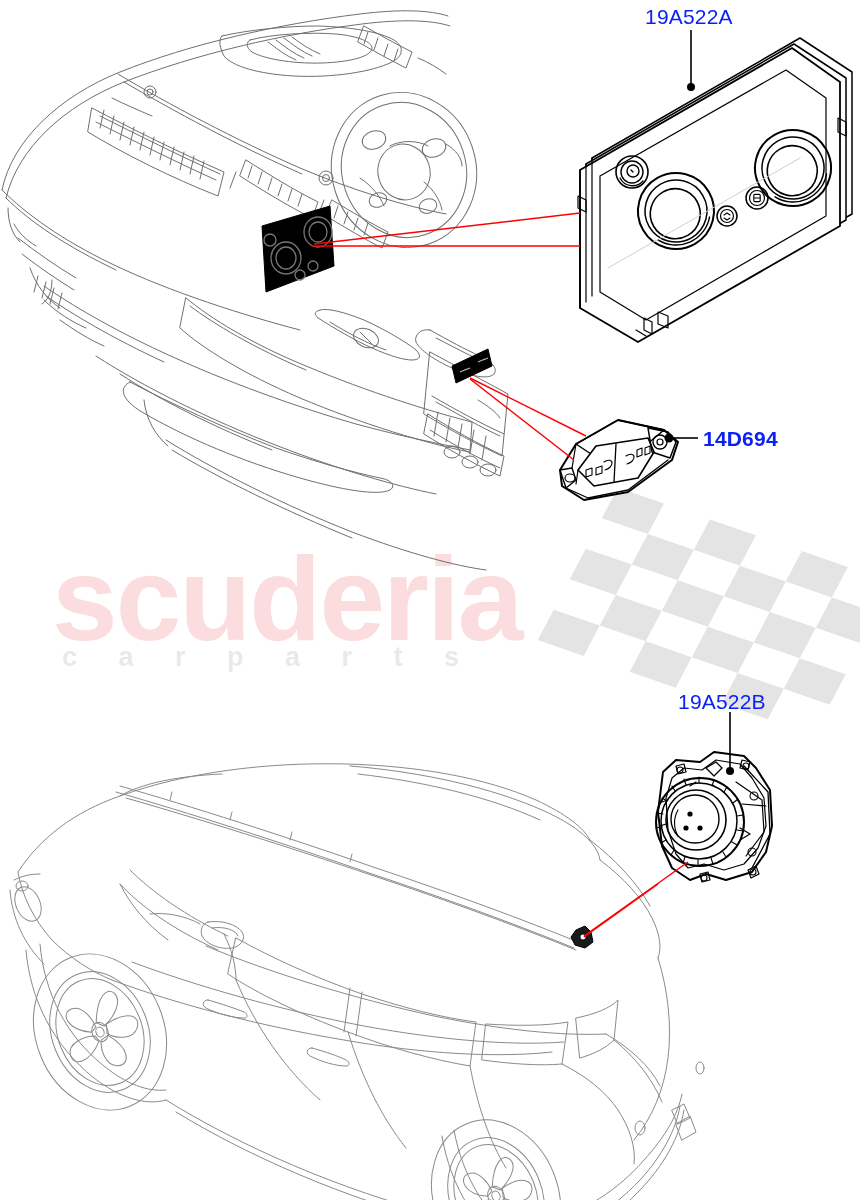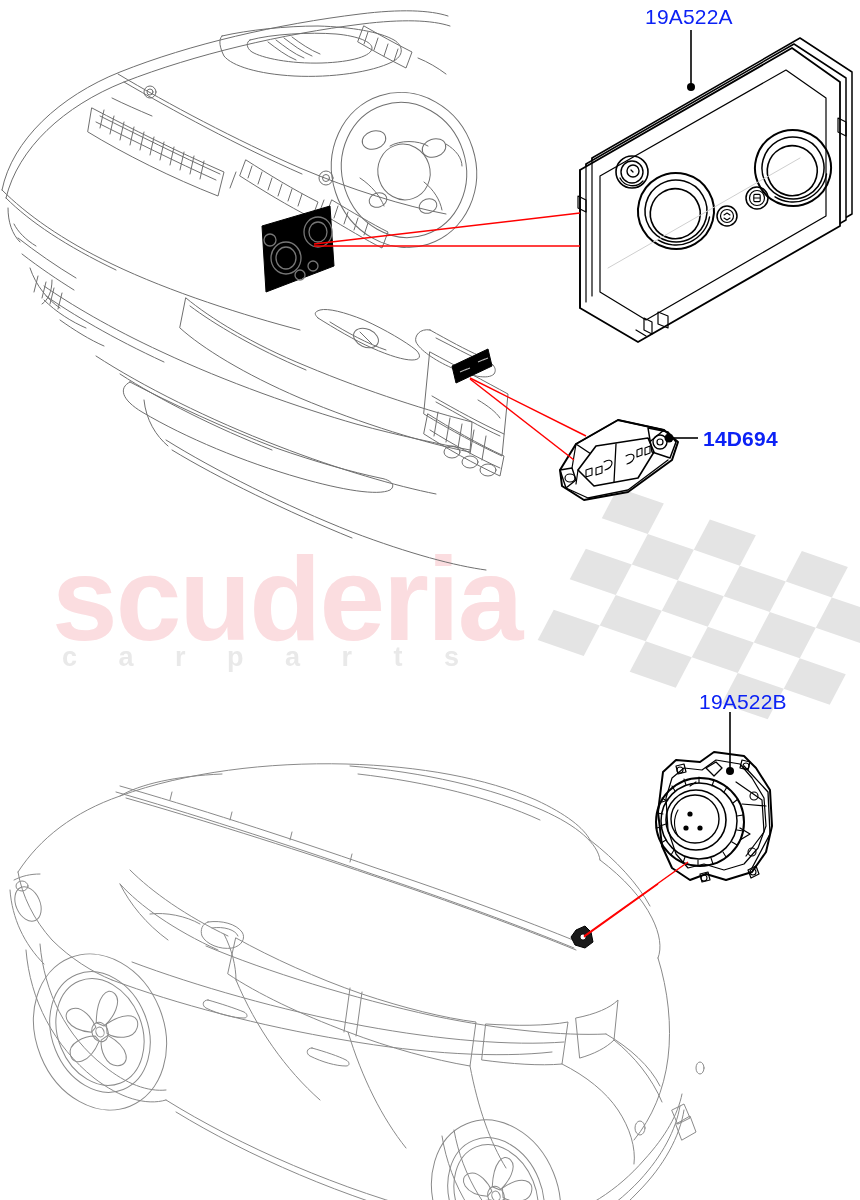--- a/index.html
+++ b/index.html
@@ -514,16 +514,16 @@
         <circle cx="669" cy="438" r="4.5" fill="#000000" stroke="none"></circle>
       </g>
       <g stroke="#000000" stroke-width="1.6" fill="none">
         <line x1="730" y1="712" x2="730" y2="769"></line>
         <circle cx="730" cy="771" r="4" fill="#000000" stroke="none"></circle>
       </g>
     </svg>
 
     <div class="callout" style="left:645px; top:6px;">19A522A</div>
     <div class="callout" style="left:703px; top:428px;font-weight:bold;">14D694</div>
-    <div class="callout" style="left:699px; top:691px;">19A522B</div>
+    <div class="callout" style="left:678px; top:691px;">19A522B</div>
   </div>
 
 </div>
 
 </body></html>

